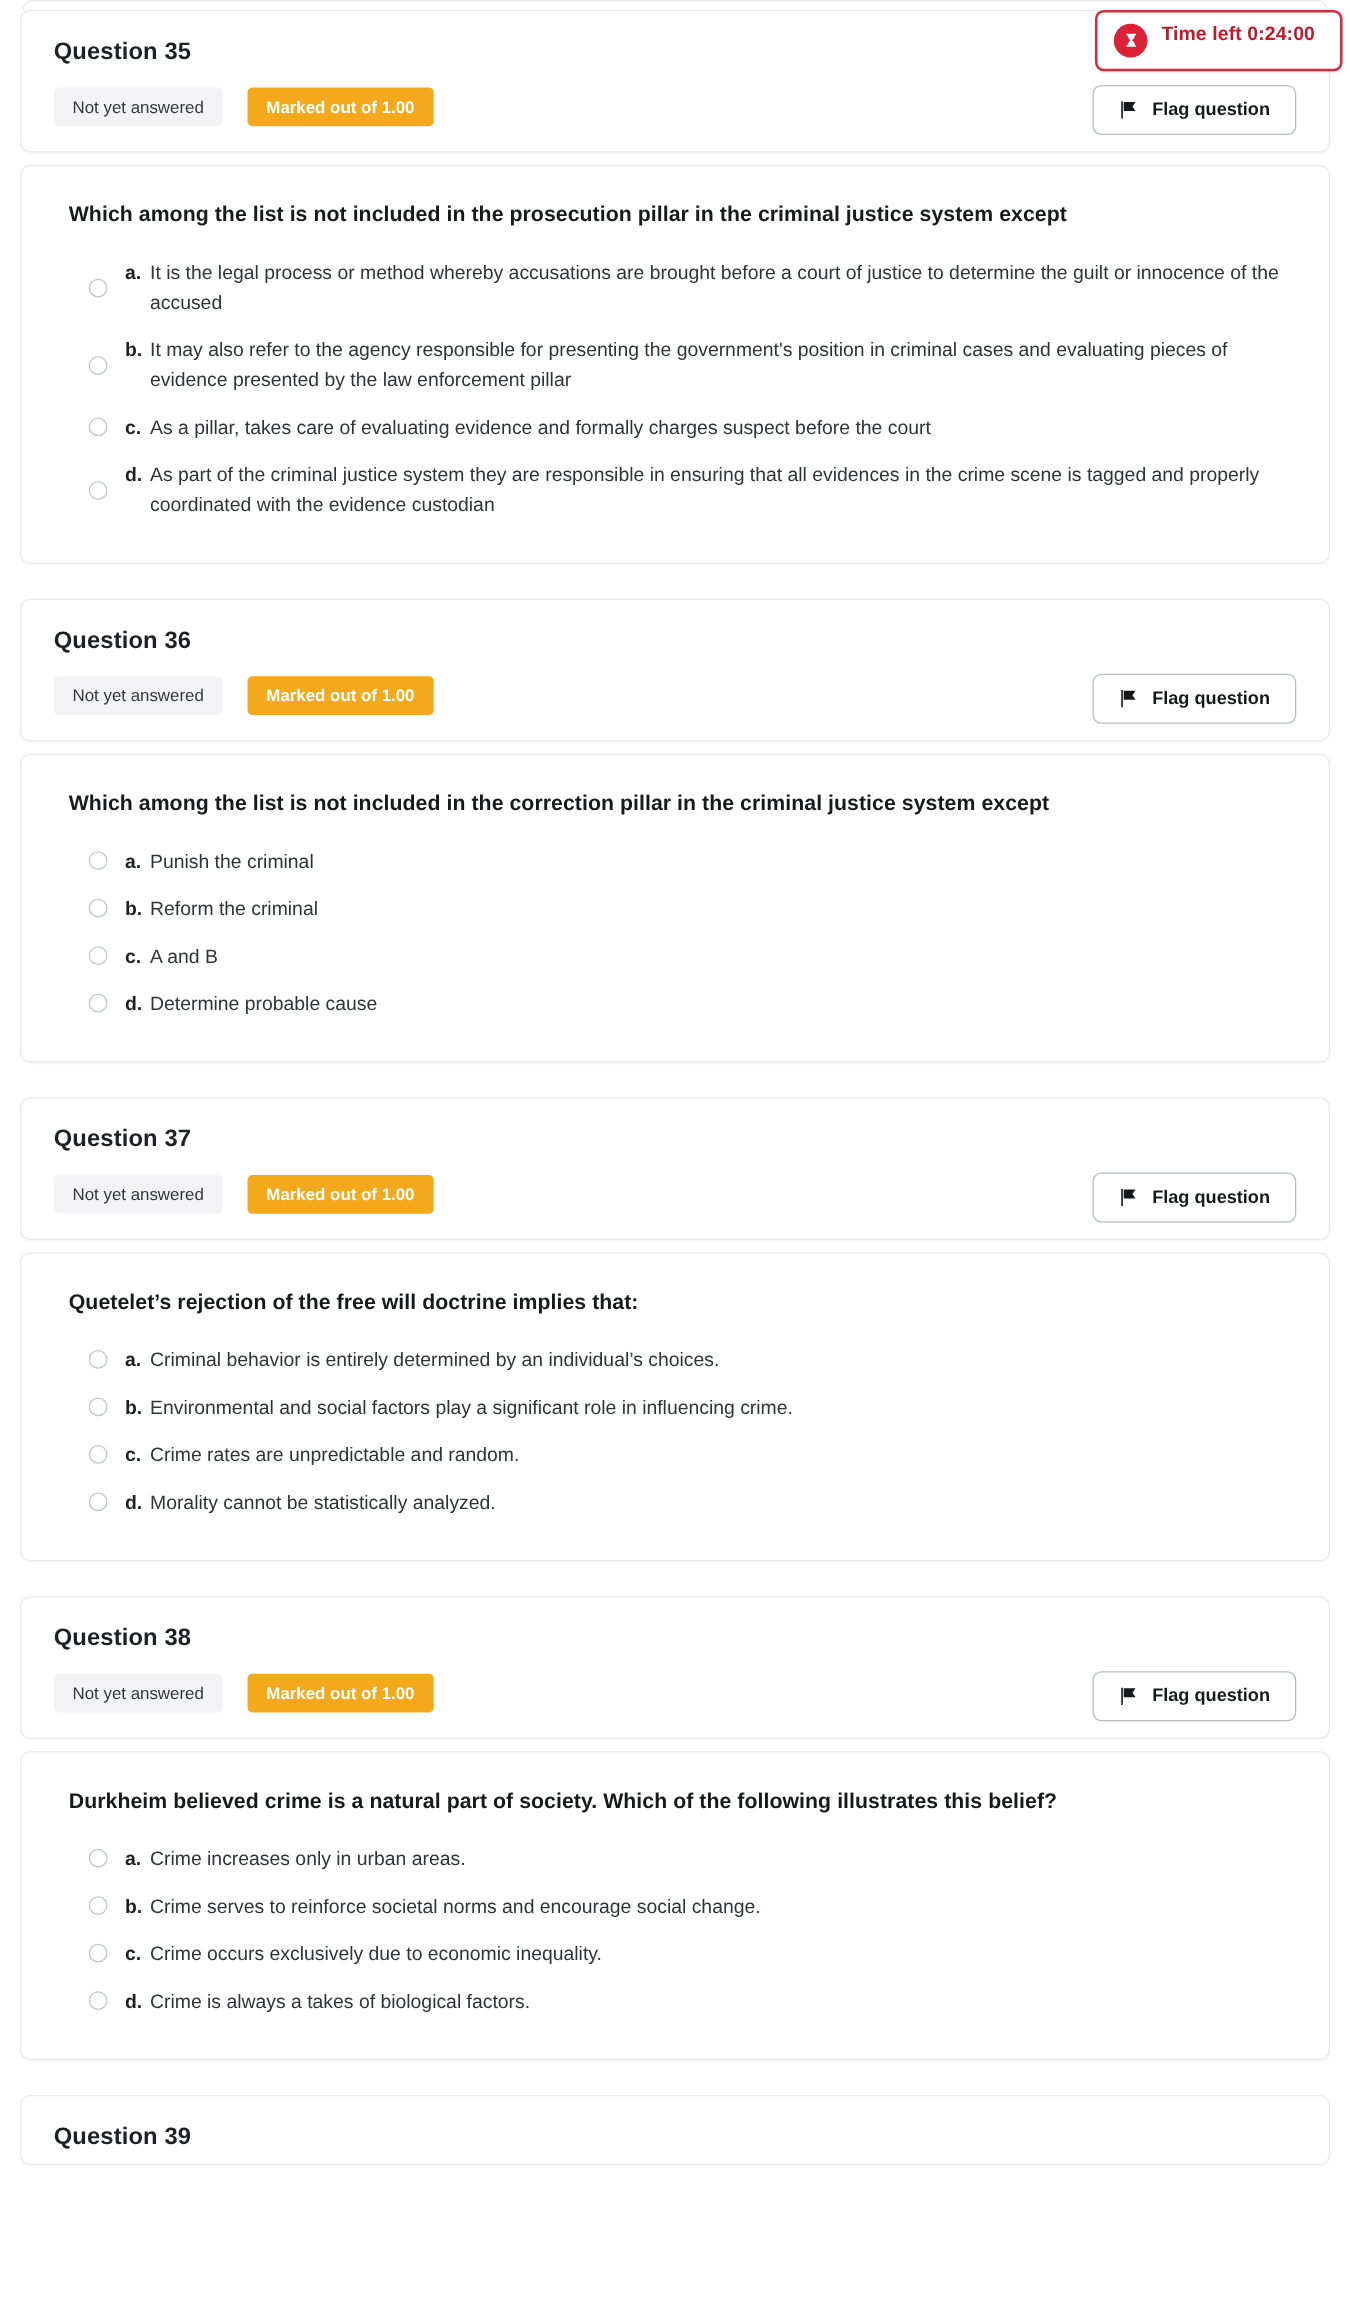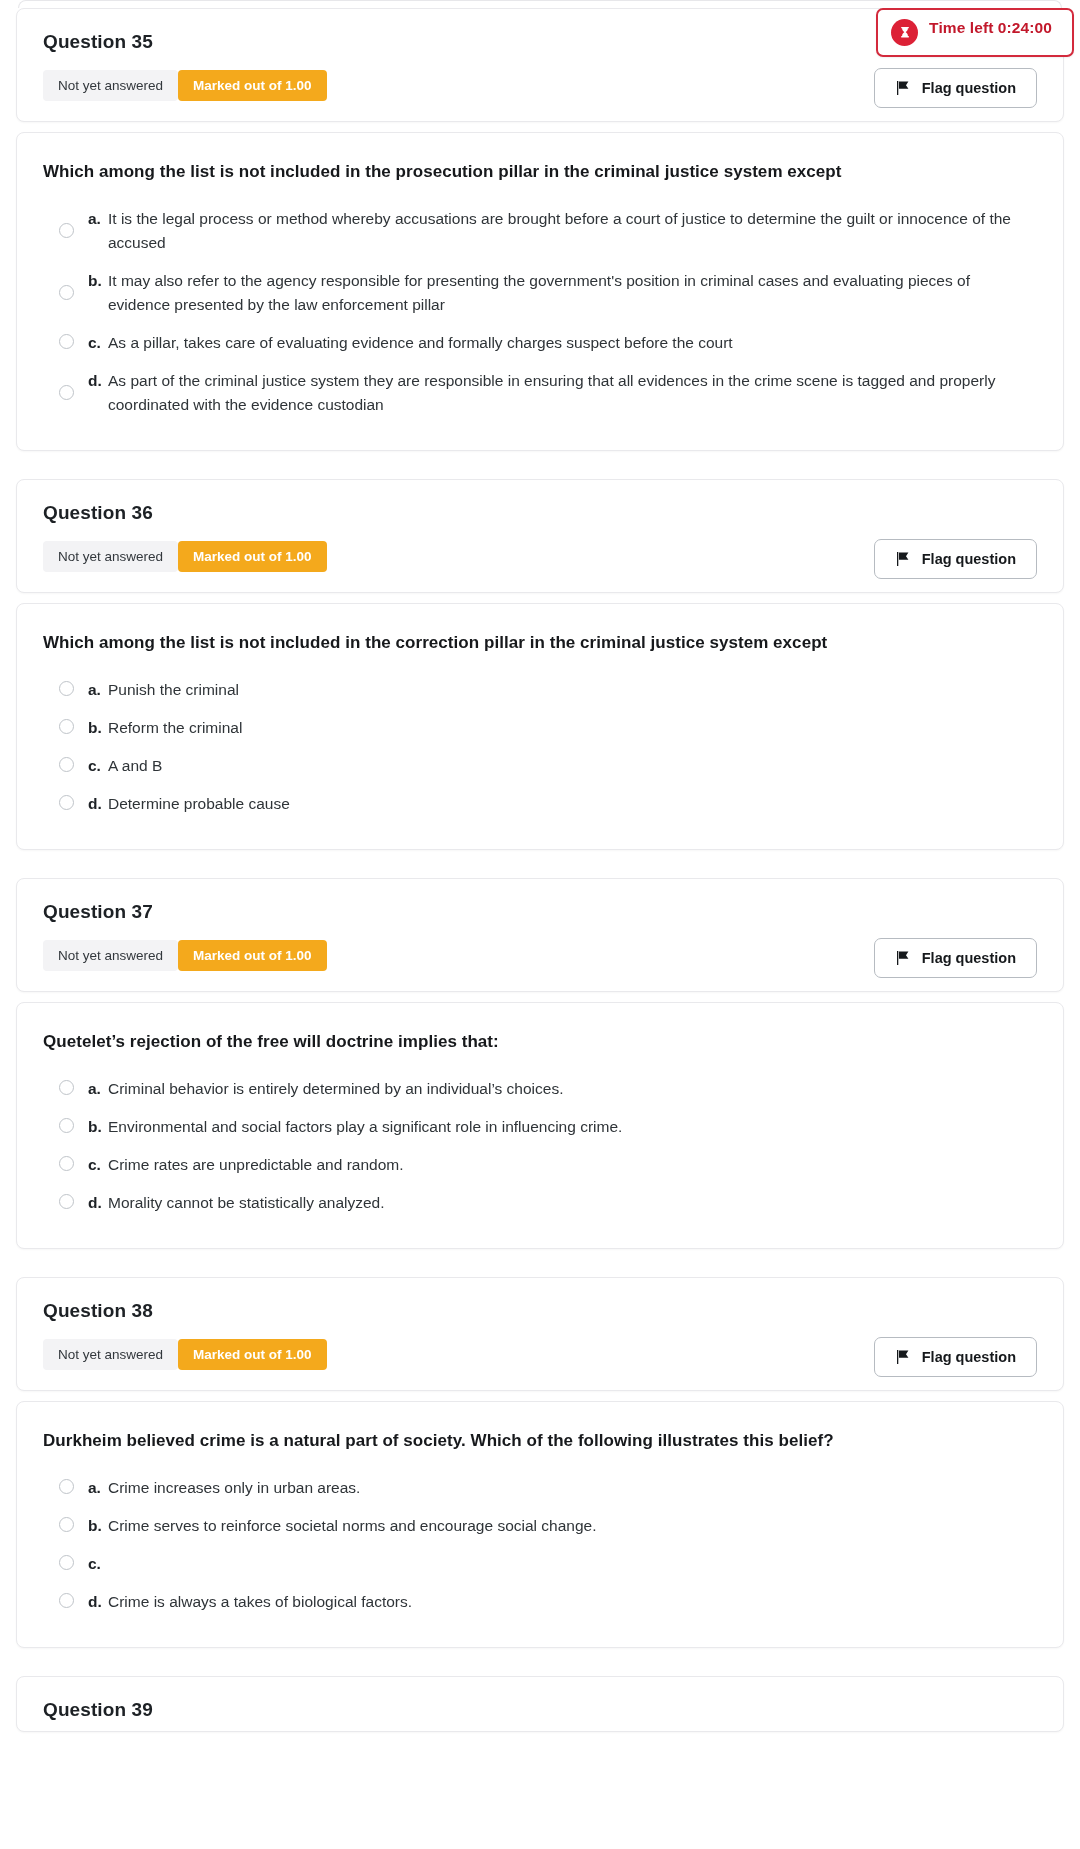--- a/index.html
+++ b/index.html
@@ -96,21 +96,21 @@
     border-radius: 4px;
     white-space: nowrap;
   }
   .badge-marked {
     background: #f4a91c;
     color: #ffffff;
     font-size: 13.5px;
     font-weight: bold;
     padding: 8px 15px;
     border-radius: 4px;
-    margin-left: 0;
+    margin-left: 20px;
     white-space: nowrap;
   }
   .flag-btn {
     position: absolute;
     right: 26px;
     top: 50%;
     transform: translateY(3px);
     display: inline-flex;
     align-items: center;
     gap: 12px;
@@ -121,21 +121,21 @@
     font-size: 14.5px;
     font-weight: bold;
     color: #16191c;
     cursor: pointer;
     white-space: nowrap;
     justify-content: center;
   }
   .flag-btn svg { display: block; }
 
   .qbody {
-    padding: 28px 26px 26px 26px;
+    padding: 28px 26px 26px 38px;
     margin-bottom: 28px;
   }
   .qtext {
     font-size: 17px;
     font-weight: bold;
     color: #17191c;
     line-height: 1.35;
     margin: 0 0 16px 0;
     letter-spacing: .05px;
   }
@@ -356,20 +356,21 @@
         <span class="answer-text">Crime increases only in urban areas.</span>
       </li>
       <li class="answer">
         <span class="radio"></span>
         <span class="answer-letter">b.</span>
         <span class="answer-text">Crime serves to reinforce societal norms and encourage social change.</span>
       </li>
       <li class="answer">
         <span class="radio"></span>
         <span class="answer-letter">c.</span>
+        <span class="answer-text">Crime occurs exclusively due to economic inequality.</span>
       </li>
       <li class="answer">
         <span class="radio"></span>
         <span class="answer-letter">d.</span>
         <span class="answer-text">Crime is always a takes of biological factors.</span>
       </li>
     </ul>
   </div>
 
   <div class="card qheader card-partial">

